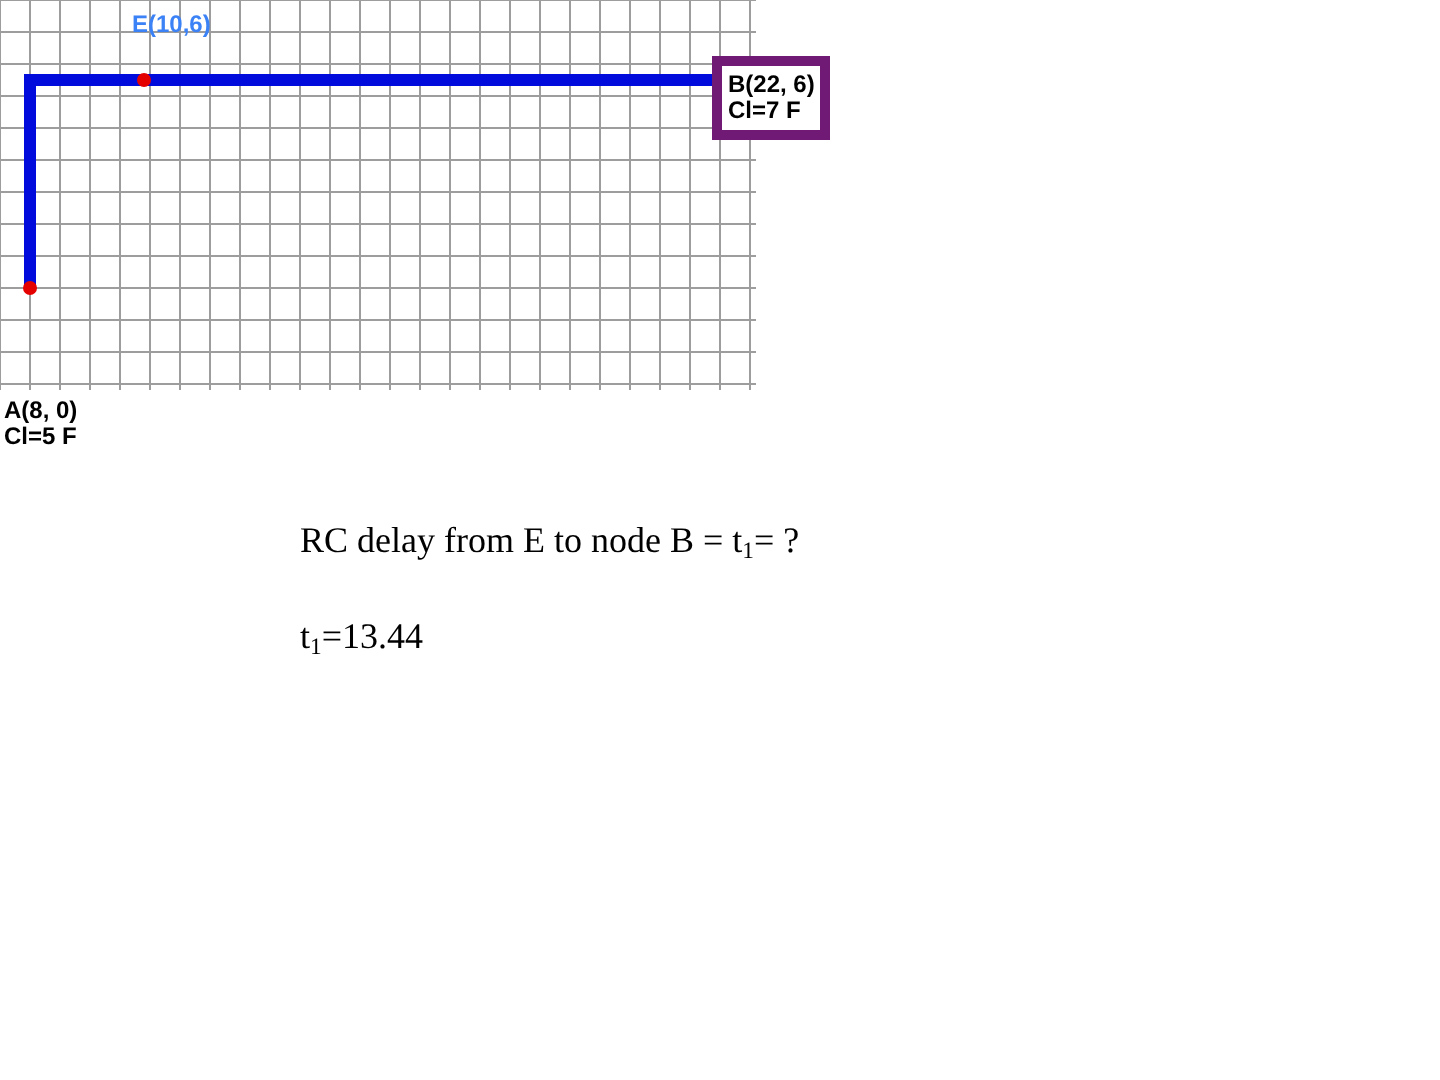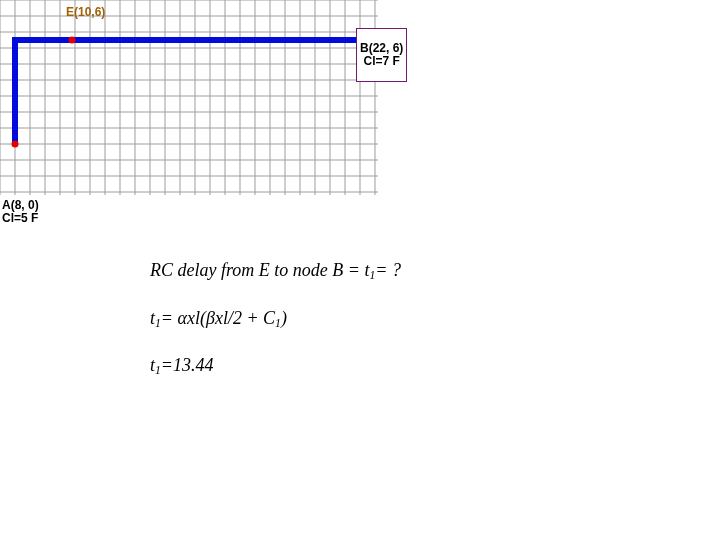--- a/index.html
+++ b/index.html
@@ -30,33 +30,31 @@
     position: absolute;
     font-family: Arial, Helvetica, sans-serif;
     font-weight: 700;
     font-size: 12px;
     line-height: 1.1;
     color: #000;
     white-space: nowrap;
   }
   .lbl.box {
     background: #fff;
-    border: 1px solid #701a75;
-    padding: 13px 3px;
-    text-align: center;
+    border: 5px solid #701a75;
+    padding: 3px 3px;
   }
-  .lbl .red { color: #a16207; }
+  .lbl .red { color: #3b82f6; }
   .eqblock {
     position: absolute;
     left: 150px;
     top: 260px;
     width: 520px;
   }
   .eq {
-    font-style: italic;
     font-size: 18px;
     line-height: 1.2;
     margin: 0 0 26px 0;
   }
   sub {
     font-size: 0.65em;
     vertical-align: -0.25em;
     line-height: 0;
   }
 </style>
@@ -131,20 +129,17 @@
   <div class="lbl" style="left:2px; top:164px;margin-top:35px;">
     <span>A(8, 0)</span><br>
     <span>Cl=5 F</span>
   </div>
 
   <div class="eqblock">
     <p class="eq">
       RC delay from E to node B = t<sub>1</sub>= ?
     </p>
     <p class="eq">
-      t<sub>1</sub>= αxl(βxl/2 + C<sub>1</sub>)
-    </p>
-    <p class="eq">
       t<sub>1</sub>=13.44
     </p>
   </div>
 
 </div>
 
 </body></html>

